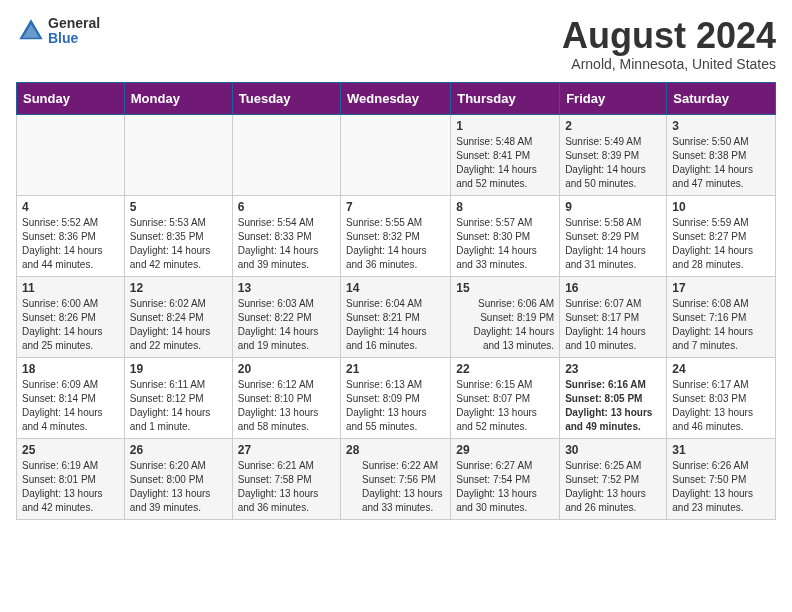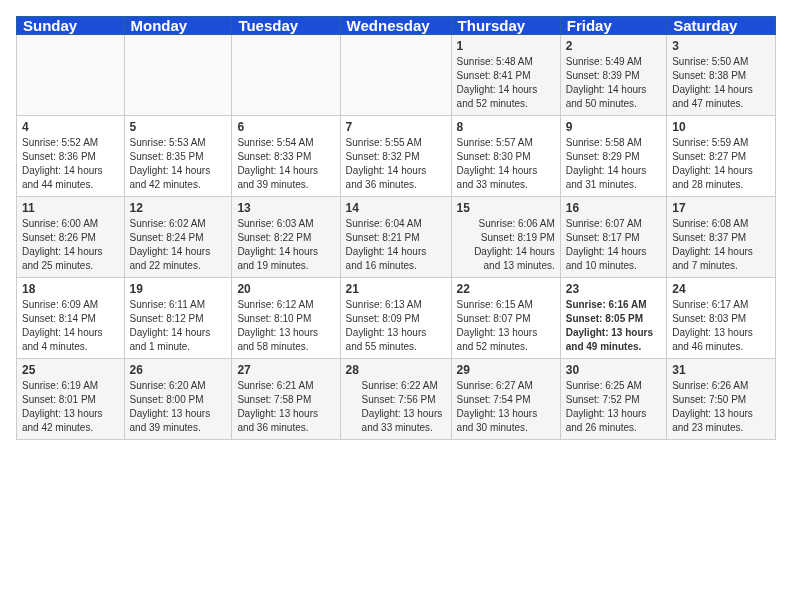--- a/index.html
+++ b/index.html
@@ -49,25 +49,25 @@
     .title-location {
       font-size: 14px;
       color: #444;
     }
     .calendar {
       width: 100%;
       border-collapse: collapse;
       border: 1px solid #ccc;
     }
     .calendar th {
-      background: #1d4ed8;
+      background: #701a75;
       color: #fff;
       text-align: left;
-      padding: 0 6px;
-      font-size: 15px;
+      padding: 8px 6px;
+      font-size: 13px;
       border: 1px solid #2060a0;
     }
     .calendar td {
       border: 1px solid #ccc;
       vertical-align: top;
       padding: 4px 5px;
       font-size: 10.5px;
       color: #333;
       width: 113px;
       min-height: 80px;
@@ -91,20 +91,36 @@
       color: #333;
     }
     .empty-cell {
       background: #f9f9f9 !important;
     }
   </style>
 </head>
 <body>
 
 <div class="page">
+  <div class="header">
+    <div class="logo">
+      <svg class="logo-icon" viewBox="0 0 36 36">
+        <polygon points="18,4 32,28 4,28" fill="#2a6db5"></polygon>
+        <polygon points="18,10 28,26 8,26" fill="#fff" opacity="0.3"></polygon>
+      </svg>
+      <div class="logo-text">
+        <div class="logo-general">General</div>
+        <div class="logo-blue">Blue</div>
+      </div>
+    </div>
+    <div class="title-block">
+      <div class="title-month">August 2024</div>
+      <div class="title-location">Arnold, Minnesota, United States</div>
+    </div>
+  </div>
 
   <table class="calendar">
     <thead>
       <tr>
       <th>Sunday</th>
           <th>Monday</th>
           <th>Tuesday</th>
           <th>Wednesday</th>
           <th>Thursday</th>
           <th>Friday</th>
@@ -229,21 +245,21 @@
           <td>
             <span class="day-num">16</span>
             <div class="day-info" style="white-space: pre-line;">Sunrise: 6:07 AM
 Sunset: 8:17 PM
 Daylight: 14 hours
 and 10 minutes.</div>
           </td>
           <td>
             <span class="day-num">17</span>
             <div class="day-info" style="white-space: pre-line;">Sunrise: 6:08 AM
-Sunset: 8:37 PM
+Sunset: 7:16 PM
 Daylight: 14 hours
 and 7 minutes.</div>
           </td>
         </tr>
         <tr>
           <td>
             <span class="day-num">18</span>
             <div class="day-info" style="white-space: pre-line;">Sunrise: 6:09 AM
 Sunset: 8:14 PM
 Daylight: 14 hours

